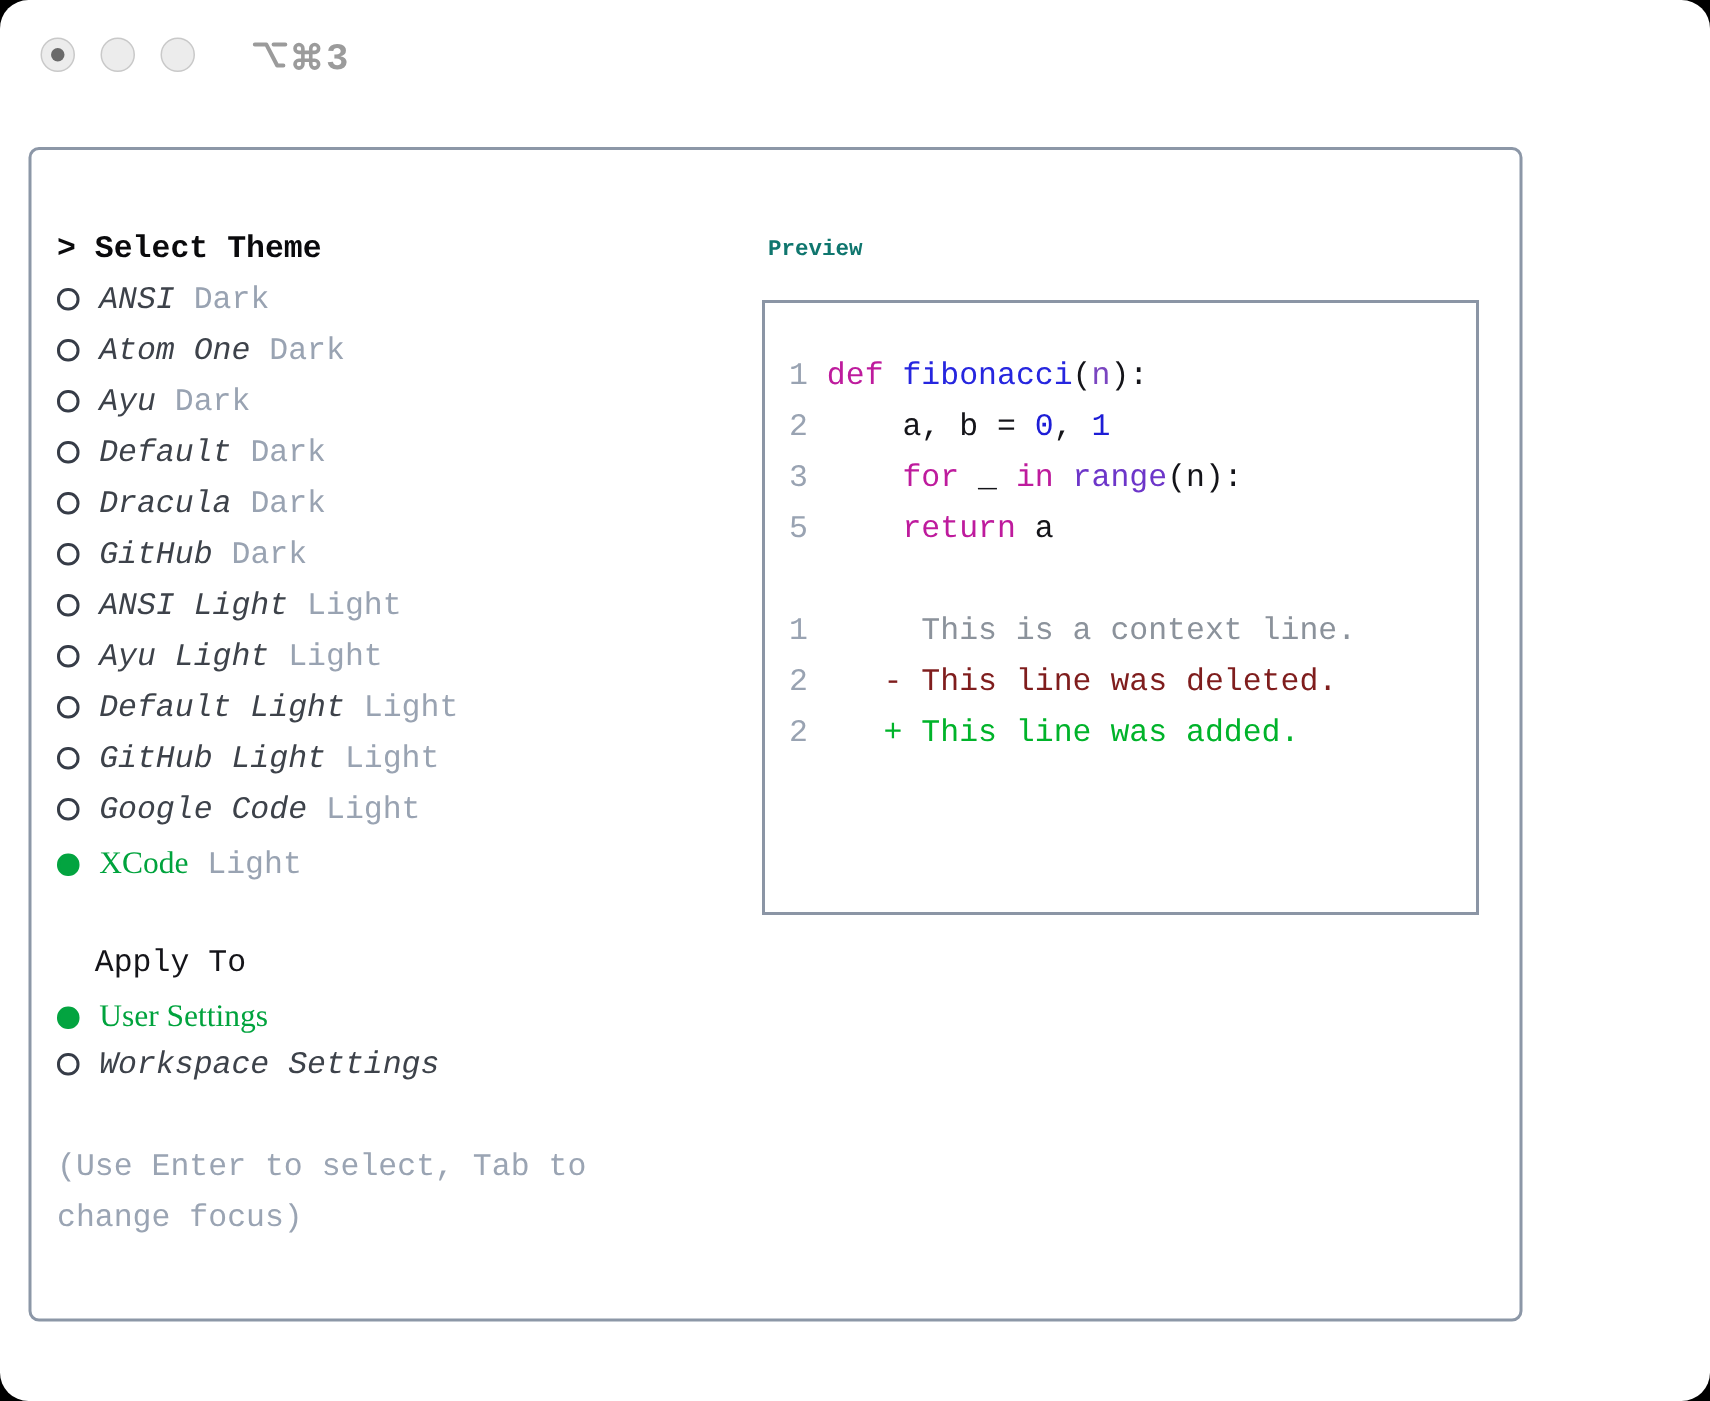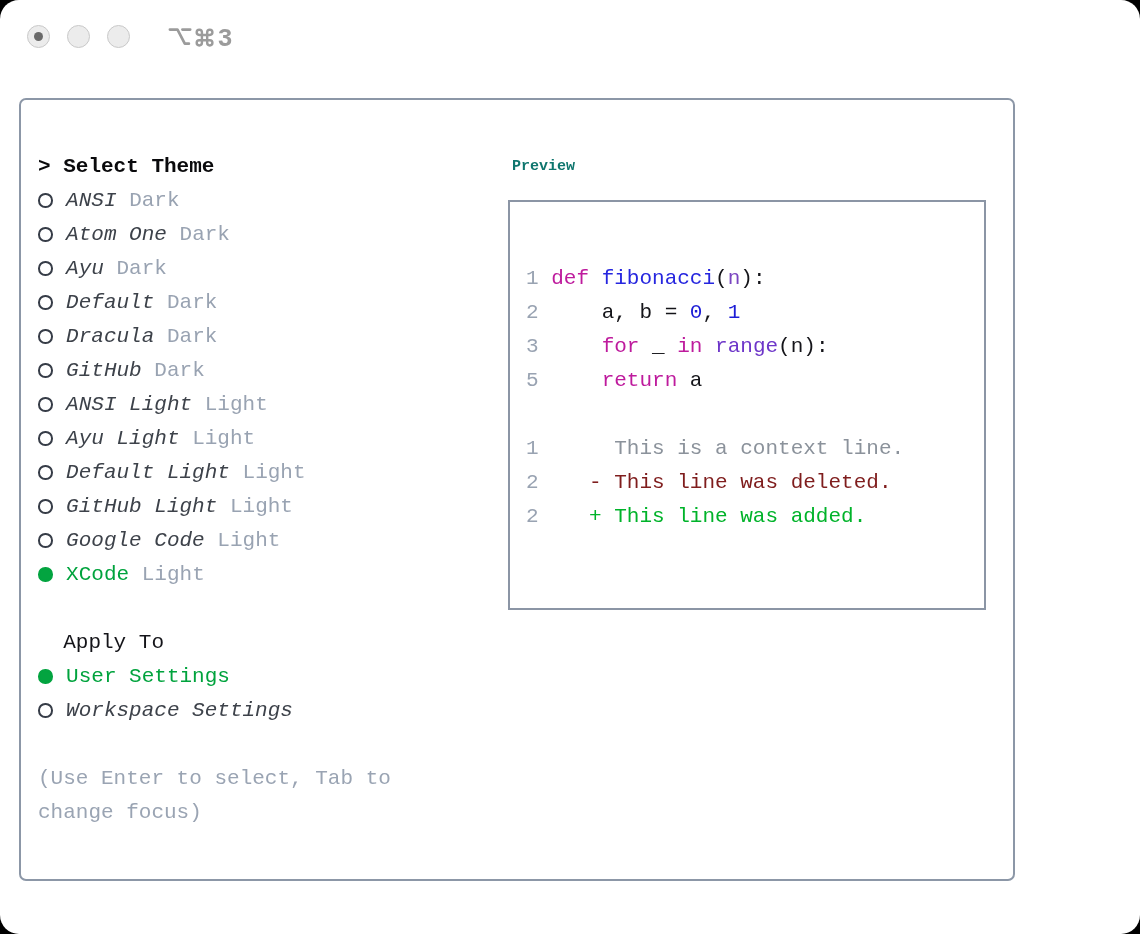--- a/index.html
+++ b/index.html
@@ -11,32 +11,32 @@
       width:21px;height:21px;box-sizing:content-box;}
   .tl .dot{position:absolute;left:6px;top:6px;width:9px;height:9px;border-radius:50%;background:#6a6a6a;}
   .keys{position:absolute;left:160px;top:18px;}
   .panel{position:absolute;left:18.5px;top:98px;width:996px;height:783px;box-sizing:border-box;
          border:2px solid #8c97a7;border-radius:7px;background:#fff;}
   .col{position:absolute;line-height:34px;font-size:21px;}
   .col div{height:34px;white-space:pre;}
   .left{left:38px;top:150.4px;color:#3f444c;}
   .hdr{color:#0a0a0c;font-weight:bold;}
   .sfx{color:#99a3b2;}
-  .grn{color:#00a33d;}
+  .grn{color:#00a33d;font-family:Liberation Serif, serif;}
   .dim{color:#9aa4b3;}
   .blk{color:#141419;}
   .nm{color:#3d424a;font-style:italic;}
   .o{display:inline-block;box-sizing:border-box;width:14.5px;height:14.5px;border:2.2px solid #363c47;
      border-radius:50%;margin-right:13.6px;vertical-align:-1.5px;}
   .o.f{background:#03a440;border-color:#03a440;}
   .prevhdr{position:absolute;left:512px;top:150.4px;line-height:34px;font-size:15px;
            color:#0f766e;font-weight:bold;}
   .pbox{position:absolute;left:508px;top:200.4px;width:478.3px;height:409.3px;box-sizing:border-box;
         border:2px solid #8b95a5;}
-  .code{left:526px;top:262px;}
+  .code{left:526px;top:235px;}
   .ln{color:#99a3b2;}
   .kw{color:#be1b9d;}
   .ti{color:#2626df;}
   .pa{color:#7a45c0;}
   .bi{color:#6d36c9;}
   .nu{color:#1d1dd6;}
   .ctx{color:#8b929b;margin-top:43px;}
   .del{color:#7f1d1d;}
   .add{color:#00b32a;}
 </style>

